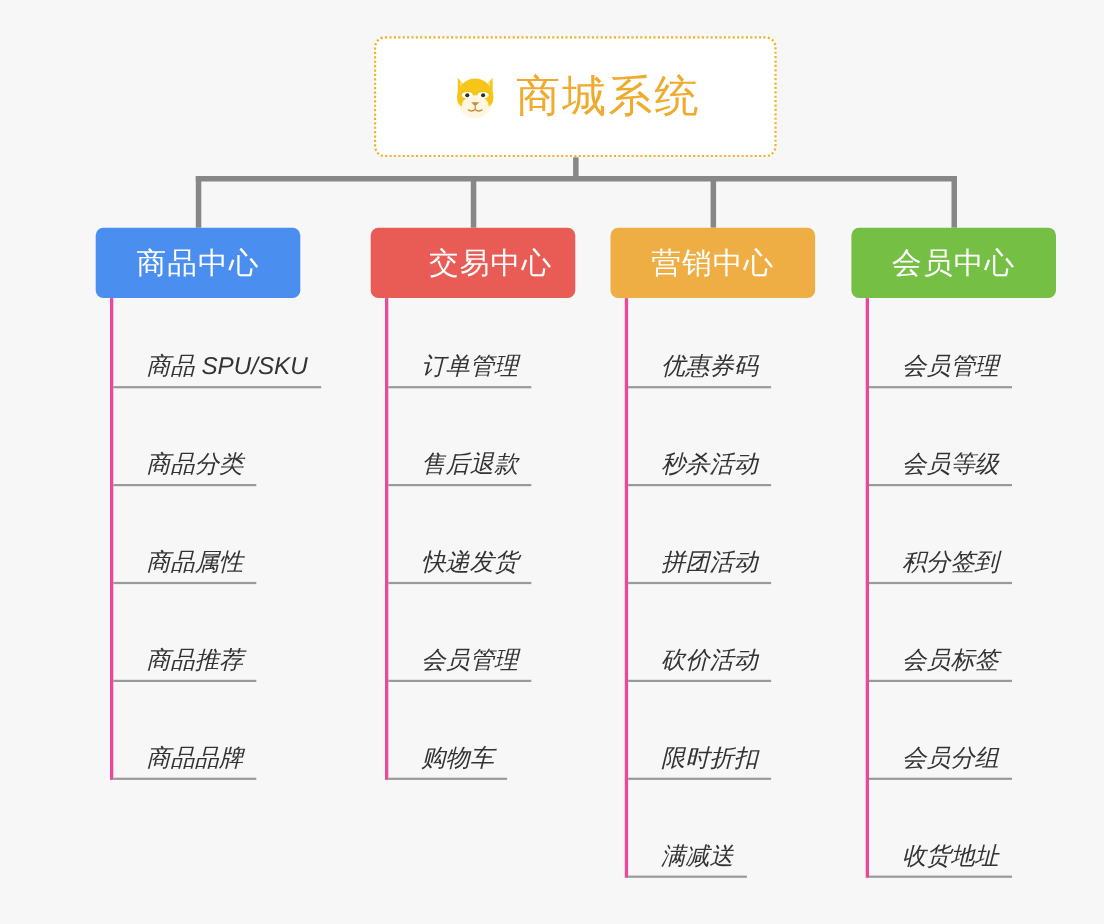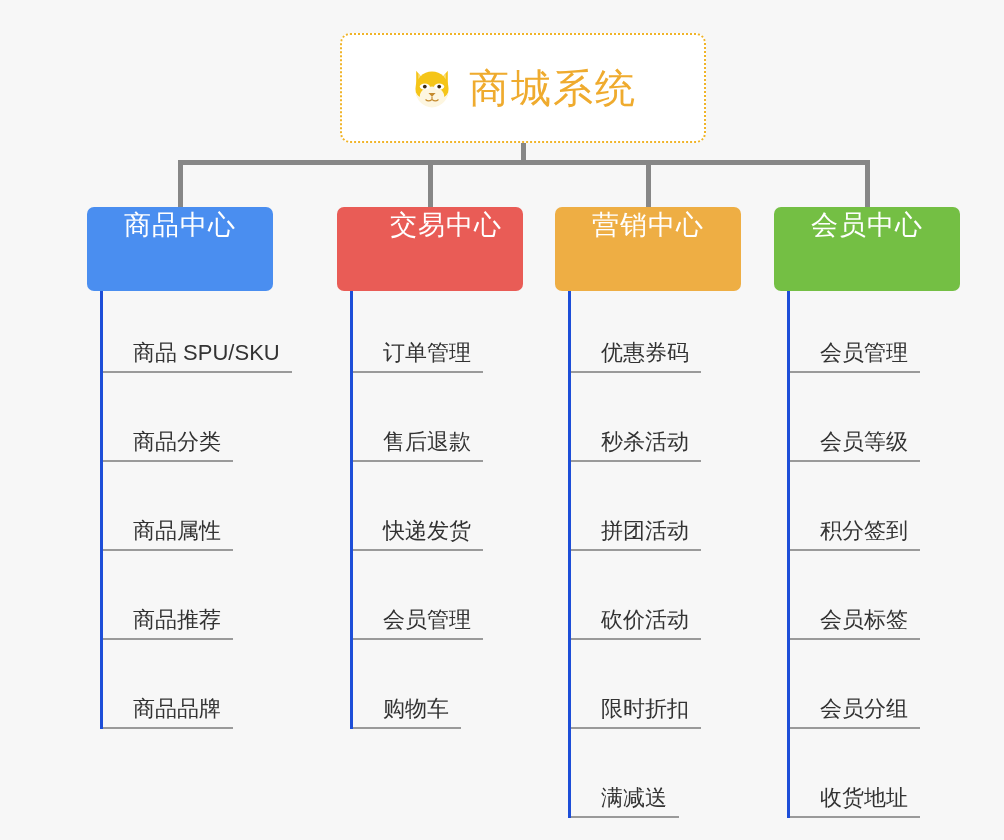--- a/index.html
+++ b/index.html
@@ -42,33 +42,34 @@
   .conn-stem{width:5px;}
   .conn-bar{height:5px;}
 
   
   .col{
     position:absolute;
     top:207px;
     width:186px;
   }
   .col-head{
-    height:84px;
+    height:64px;
     border-radius:7px;
-    display:flex;align-items:flex-start;justify-content:center;
+    display:flex;align-items:center;justify-content:center;
     color:#ffffff;
     font-size:27px;
     letter-spacing:1px;
     box-sizing:border-box;
   }
   .col-body{
     position:relative;
     margin-left:13px;
-    border-left:3px solid #1d4ed8;
+    border-left:3px solid #ec4899;
     padding-top:0px;
+    font-style:italic;
   }
   .leaf{
     position:relative;
     height:89px;
     display:flex;
     align-items:flex-end;
     box-sizing:border-box;
   }
   .leaf-label{
     display:inline-block;

